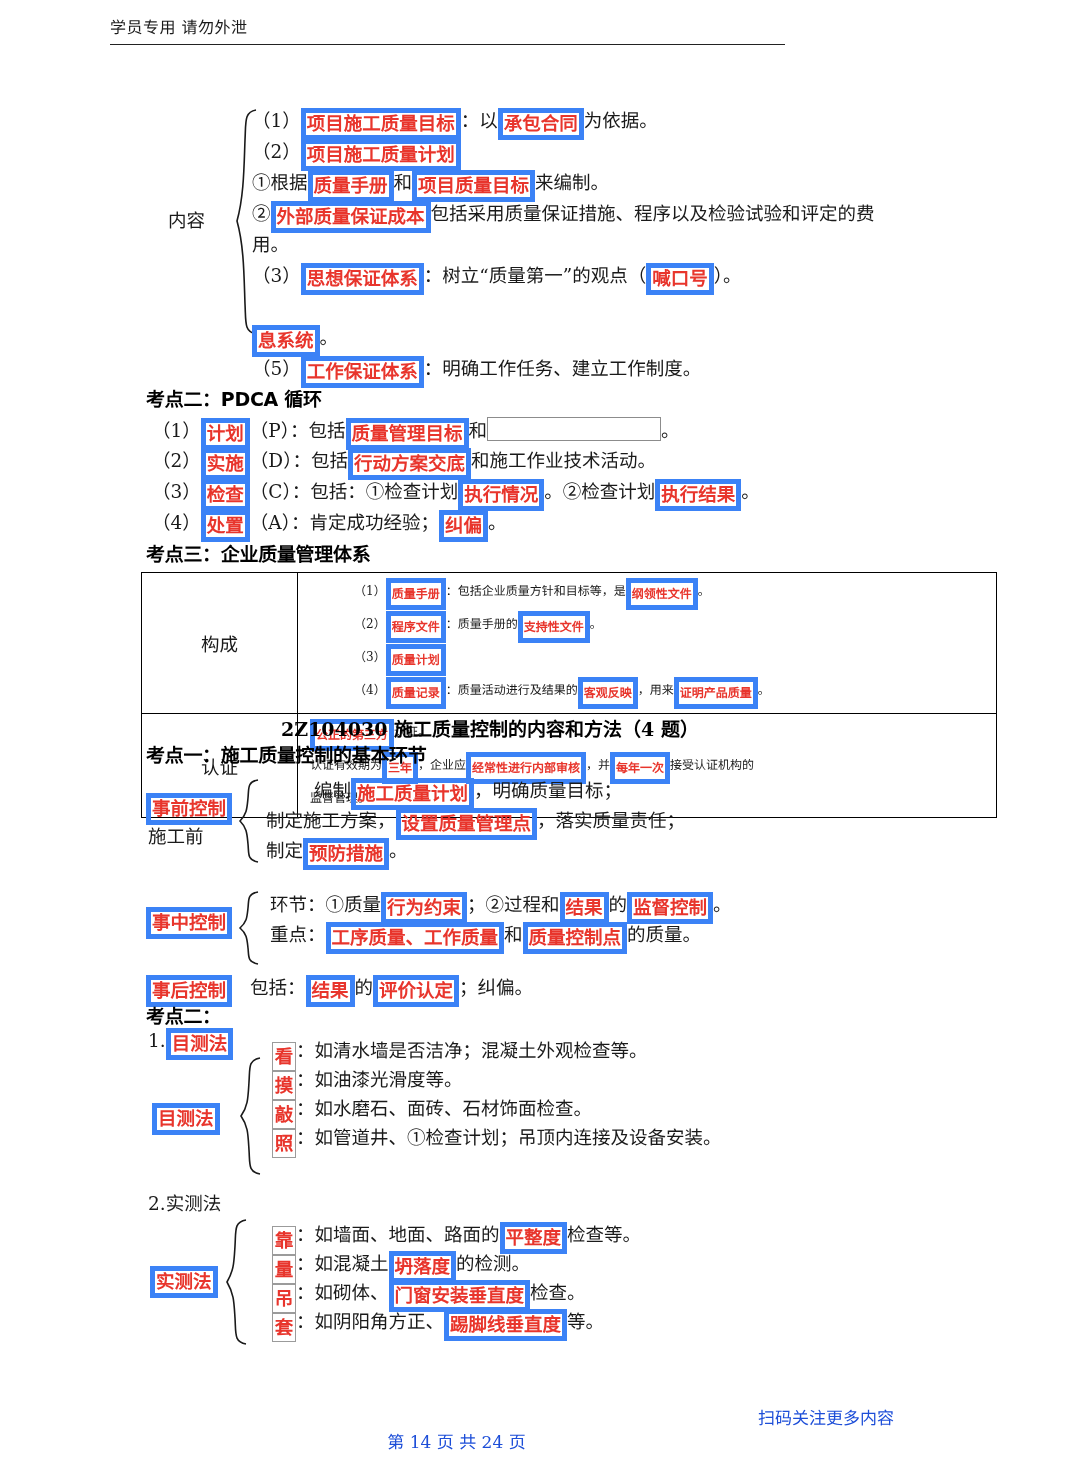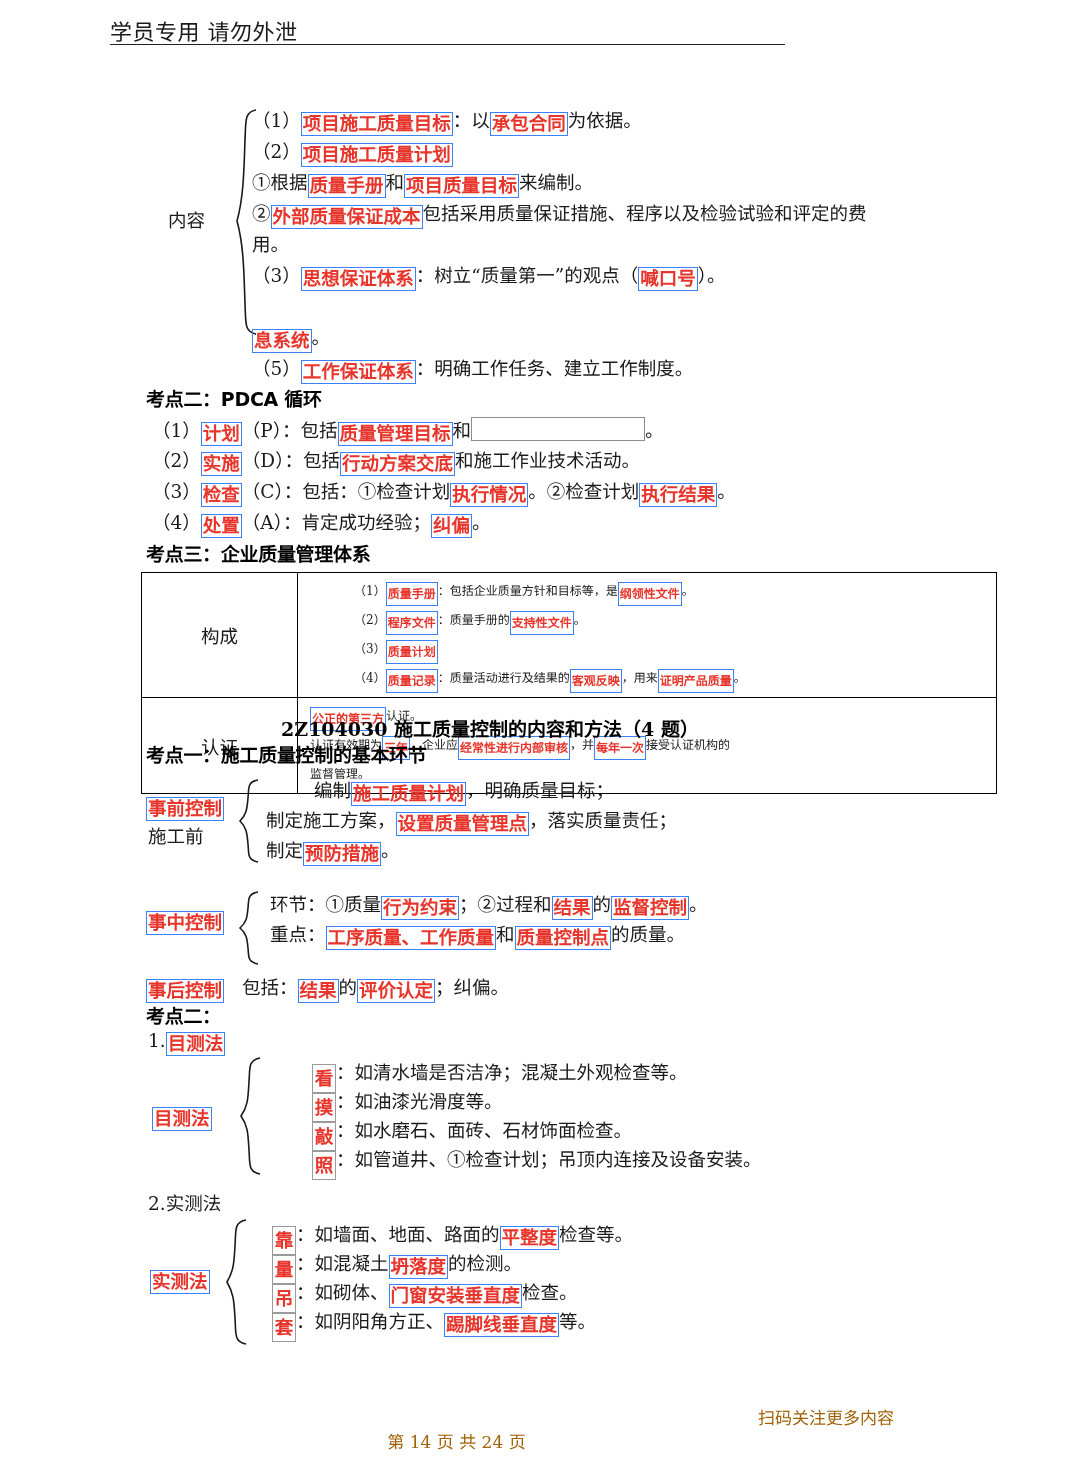--- a/index.html
+++ b/index.html
@@ -8,34 +8,34 @@
     background:#ffffff;
     font-family:"DejaVu Serif","Liberation Serif",serif;
     color:#1a1a1a;
     position:relative;
     overflow:hidden;
   }
   .page{position:relative;width:1078px;height:1468px;}
 
   
   .hdr{position:absolute;left:110px;top:14px;width:675px;}
-  .hdr-txt{font-size:22px;letter-spacing:.5px;color:#1a1a1a;white-space:nowrap;}
+  .hdr-txt{font-size:16px;letter-spacing:.5px;color:#1a1a1a;white-space:nowrap;}
   .hdr-rule{position:absolute;left:110px;top:44px;width:675px;height:0;border-top:1px solid #222;}
 
   
   .ln{position:absolute;font-size:18.5px;line-height:26px;white-space:nowrap;color:#1a1a1a;}
   .kp{position:absolute;font-size:19px;line-height:26px;font-weight:bold;white-space:nowrap;color:#000;
       font-family:"DejaVu Sans","Liberation Sans",sans-serif;letter-spacing:-.3px;}
   .sec-title{position:absolute;font-size:19px;font-weight:bold;white-space:nowrap;color:#000;
       font-family:"DejaVu Serif","Liberation Serif",serif;}
 
   
   .rb{
     color:#e8352c;font-weight:bold;
-    border:1px solid #3b82f6;
+    border:5px solid #3b82f6;
     padding:0 1px;
     margin:0 0px;
     display:inline-block;
     line-height:22px;
     vertical-align:-3px;
   }
   
   .blank{
     display:inline-block;border:1px solid #8c8c8c;
     width:172px;height:22px;vertical-align:-4px;background:#fff;
@@ -55,21 +55,21 @@
   
   .vstack{position:absolute;}
   .vrow{font-size:18.5px;line-height:29px;white-space:nowrap;height:29px;}
   .vchar{
     color:#e8352c;font-weight:bold;border:1px solid #9b9b9b;
     display:inline-block;width:22px;text-align:center;line-height:27px;height:27px;
     vertical-align:-6px;
   }
 
   
-  .ft{position:absolute;font-size:17px;white-space:nowrap;color:#a16207;}
+  .ft{position:absolute;font-size:17px;white-space:nowrap;color:#1d4ed8;}
 </style>
 </head>
 <body>
 
 <div class="page">
 
   <div class="hdr">
     <div class="hdr-txt">学员专用 请勿外泄</div>
   </div>
   <div class="hdr-rule"></div>
@@ -217,21 +217,21 @@
 
   <div class="brace" style="left:236px;top:1056px;">
     <svg width="28" height="120" viewBox="0 0 28 120">
       <path d="M24 2 C12 4 14 12 13 26 C12 42 12 50 5 60 C12 70 12 78 13 94 C14 108 12 116 24 118" fill="none" stroke="#1a1a1a" stroke-width="1.6"></path>
     </svg>
   </div>
   <div class="ln" style="left:152px;top:1103px;">
     <span class="rb">目测法</span>
   </div>
 
-  <div class="vstack" style="left:272px;top:1058px;margin-left:40px;">
+  <div class="vstack" style="left:272px;top:1036px;">
     <div class="vrow">
       <span class="vchar">看</span><span>：如清水墙是否洁净；混凝土外观检查等。</span>
     </div>
     <div class="vrow">
       <span class="vchar">摸</span><span>：如油漆光滑度等。</span>
     </div>
     <div class="vrow">
       <span class="vchar">敲</span><span>：如水磨石、面砖、石材饰面检查。</span>
     </div>
     <div class="vrow">

